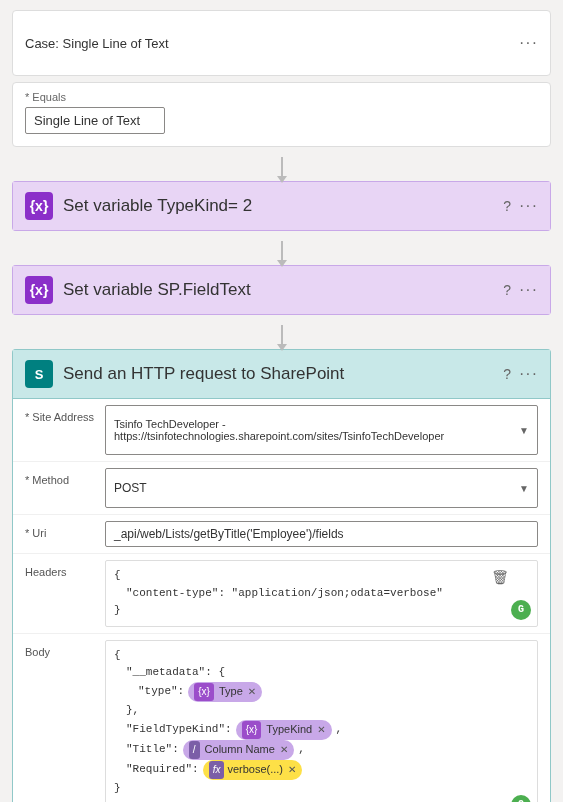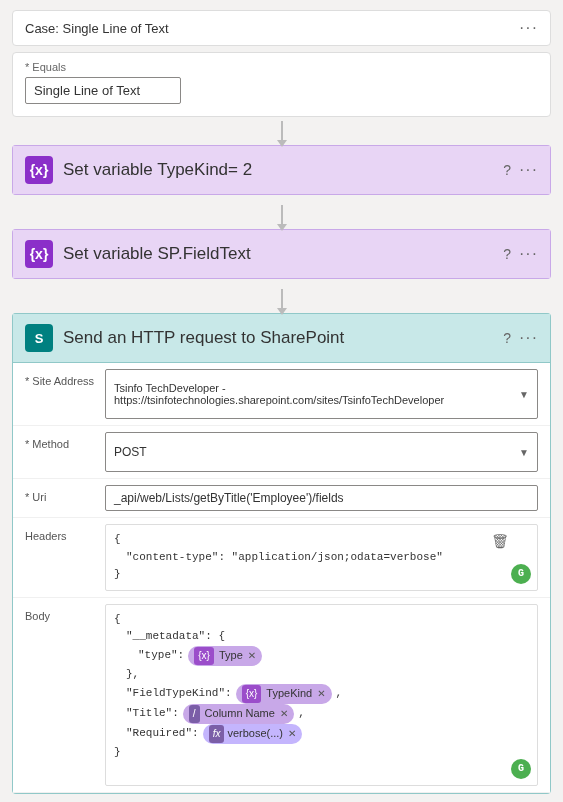--- a/index.html
+++ b/index.html
@@ -17,21 +17,21 @@
       display: flex;
       flex-direction: column;
       gap: 0;
     }
 
     
     .case-header {
       background: #fff;
       border: 1px solid #ddd;
       border-radius: 4px;
-      padding: 8px 12px;
+      padding: 23px 12px;
       display: flex;
       align-items: center;
       justify-content: space-between;
       margin-bottom: 6px;
     }
     .case-header-title {
       font-size: 13px;
       color: #333;
     }
     .dots-menu {
@@ -40,32 +40,33 @@
       letter-spacing: 1px;
       cursor: pointer;
     }
 
     
     .equals-section {
       background: #fff;
       border: 1px solid #ddd;
       border-radius: 4px;
       padding: 8px 12px 12px;
+      margin-bottom: 6px;
     }
     .field-label {
       font-size: 11px;
       color: #666;
       margin-bottom: 4px;
     }
     .text-input {
       border: 1px solid #8a8886;
       border-radius: 2px;
       padding: 5px 8px;
       font-size: 13px;
-      width: 156px;
+      width: 140px;
       color: #333;
       background: #fff;
     }
 
     
     .arrow-connector {
       display: flex;
       justify-content: center;
       align-items: center;
       height: 28px;
@@ -410,21 +411,21 @@
               <span>"Title":</span>
               <span class="code-token" style="background:#c8a8e8;">
                 <span class="code-token-purple" style="background:#7b5ea7;">/</span>
                 <span>Column Name</span>
                 <span class="token-x">✕</span>
               </span>
               <span>,</span>
             </div>
             <div style="padding-left:12px; display:flex; align-items:center; gap:4px; flex-wrap:wrap;">
               <span>"Required":</span>
-              <span class="code-token" style="background:#c4b5fd;text-align:right;">
+              <span class="code-token" style="background:#fde047;text-align:right;">
                 <span class="code-token-fx">fx</span>
                 <span>verbose(...)</span>
                 <span class="token-x">✕</span>
               </span>
             </div>
             <div>}</div>
             <div class="grammarly-btn">G</div>
           </div>
         </div>
       </div>

